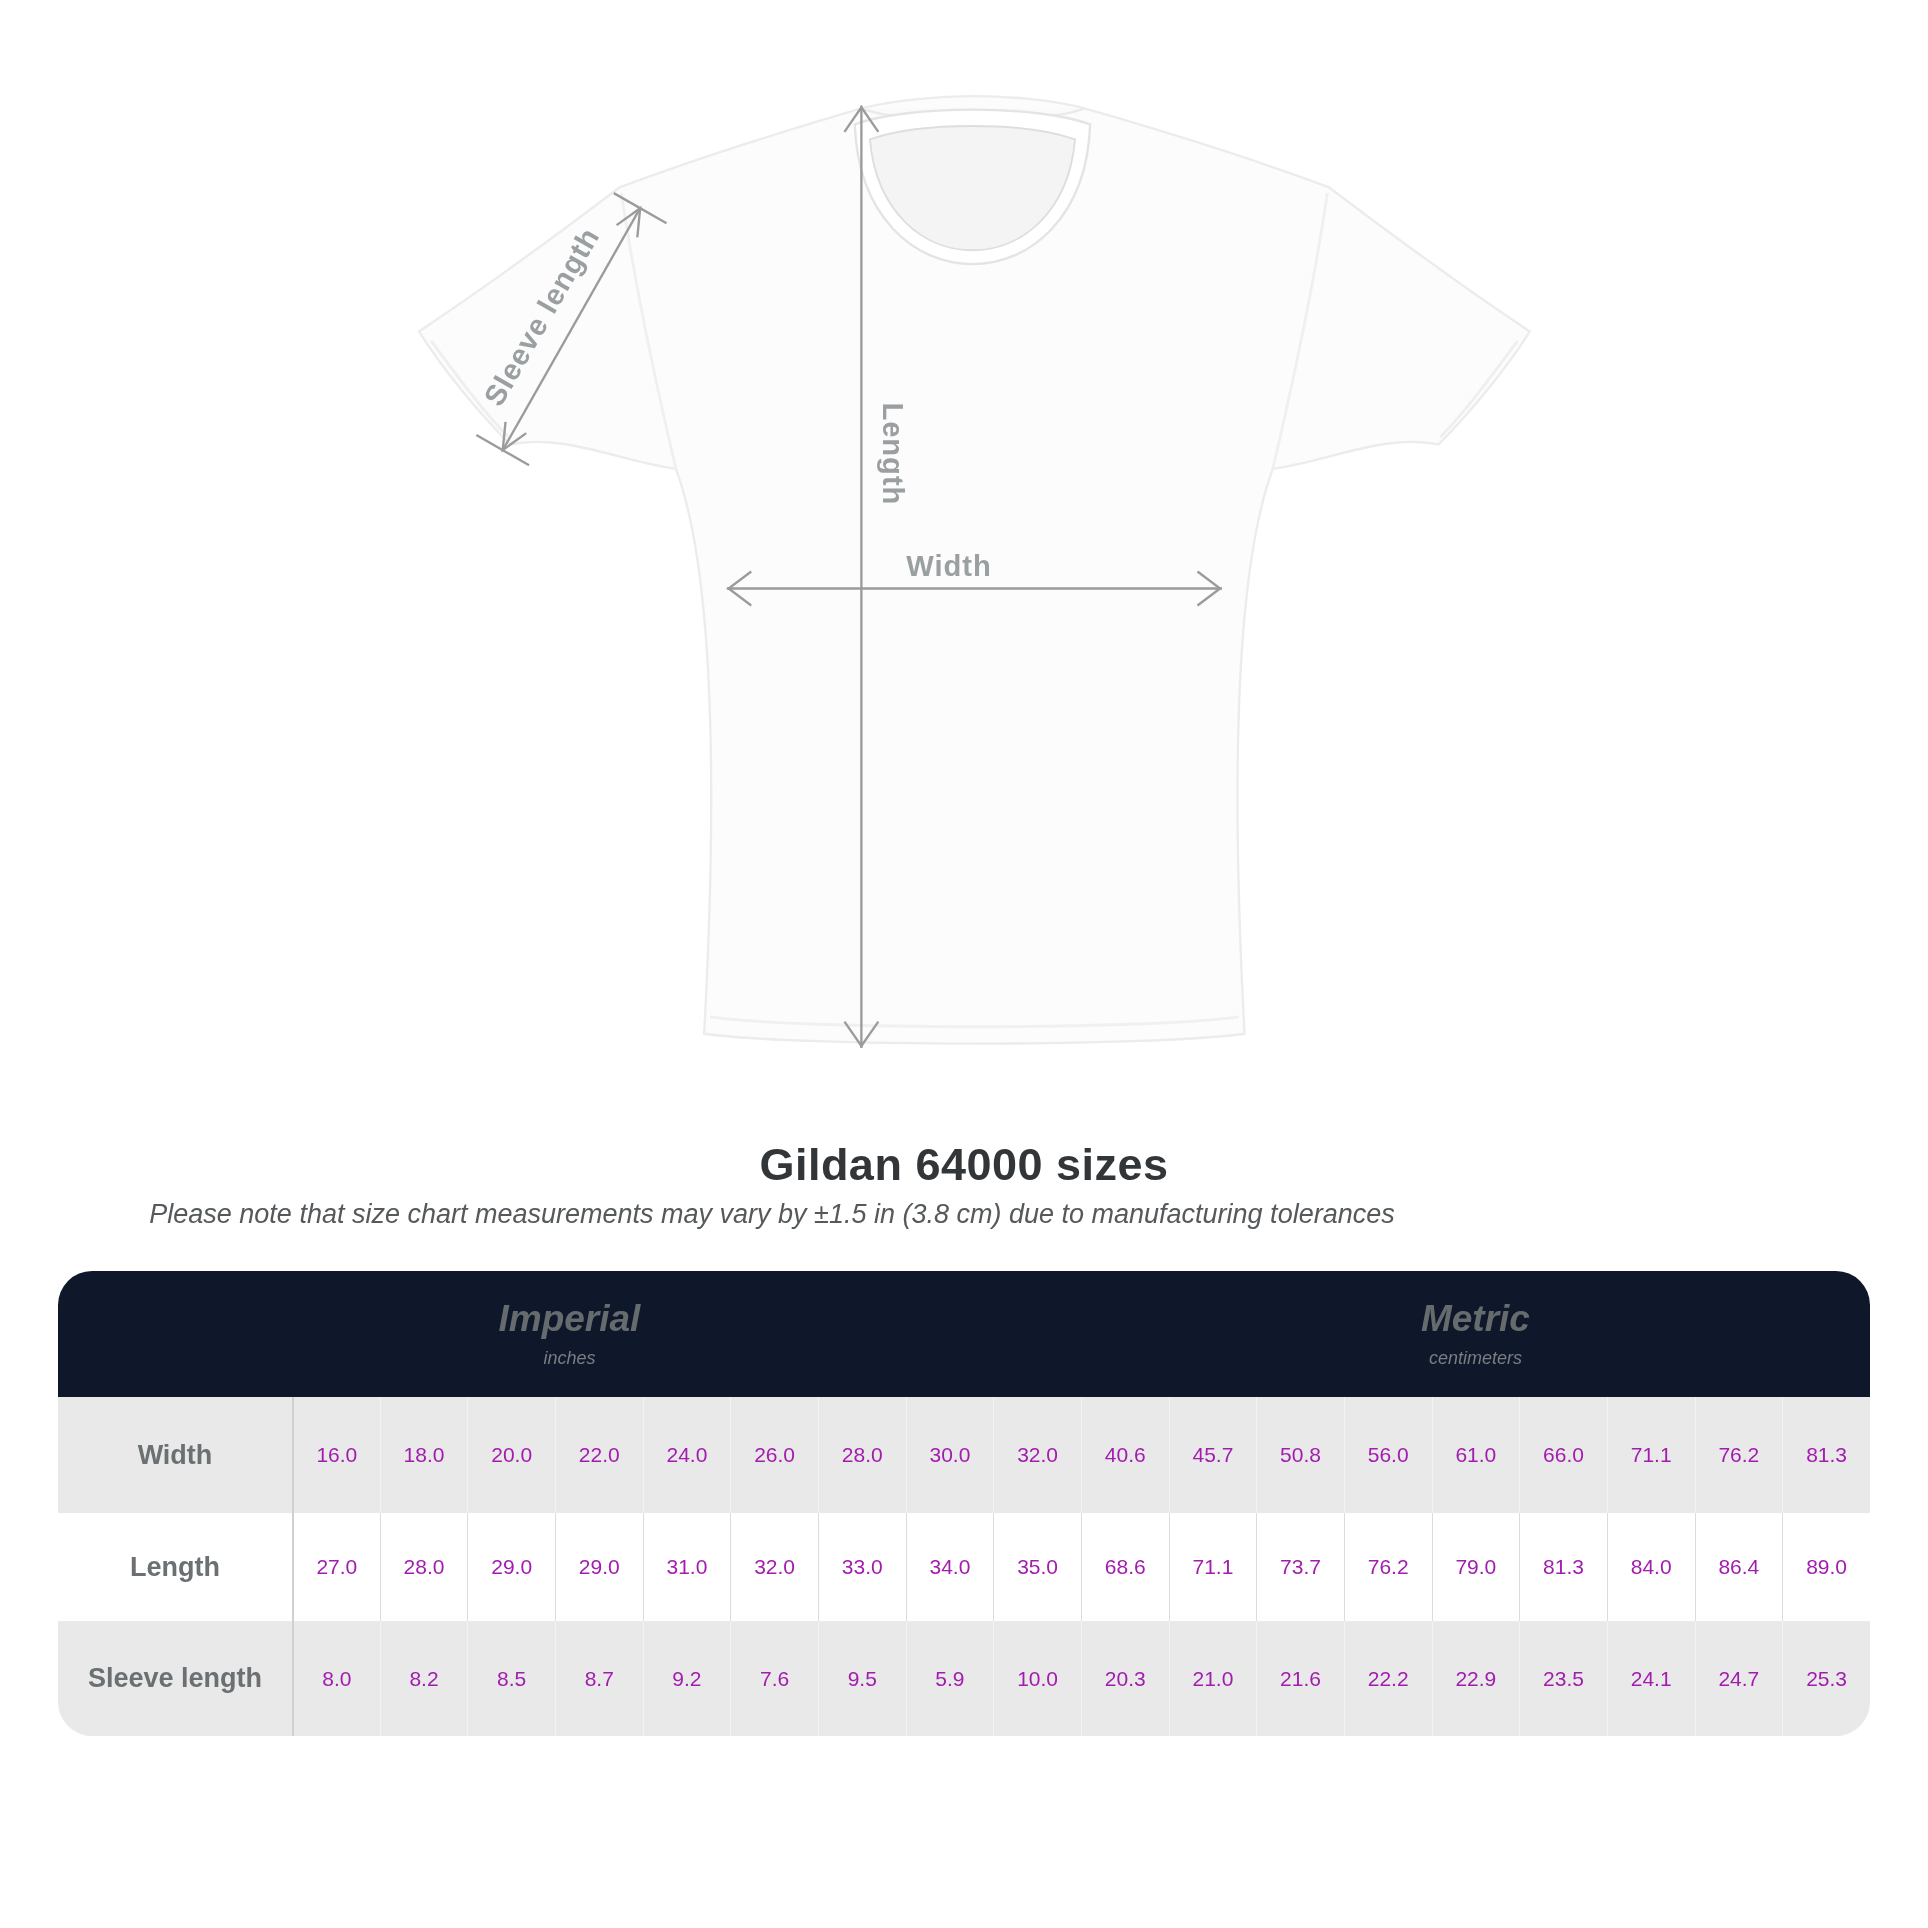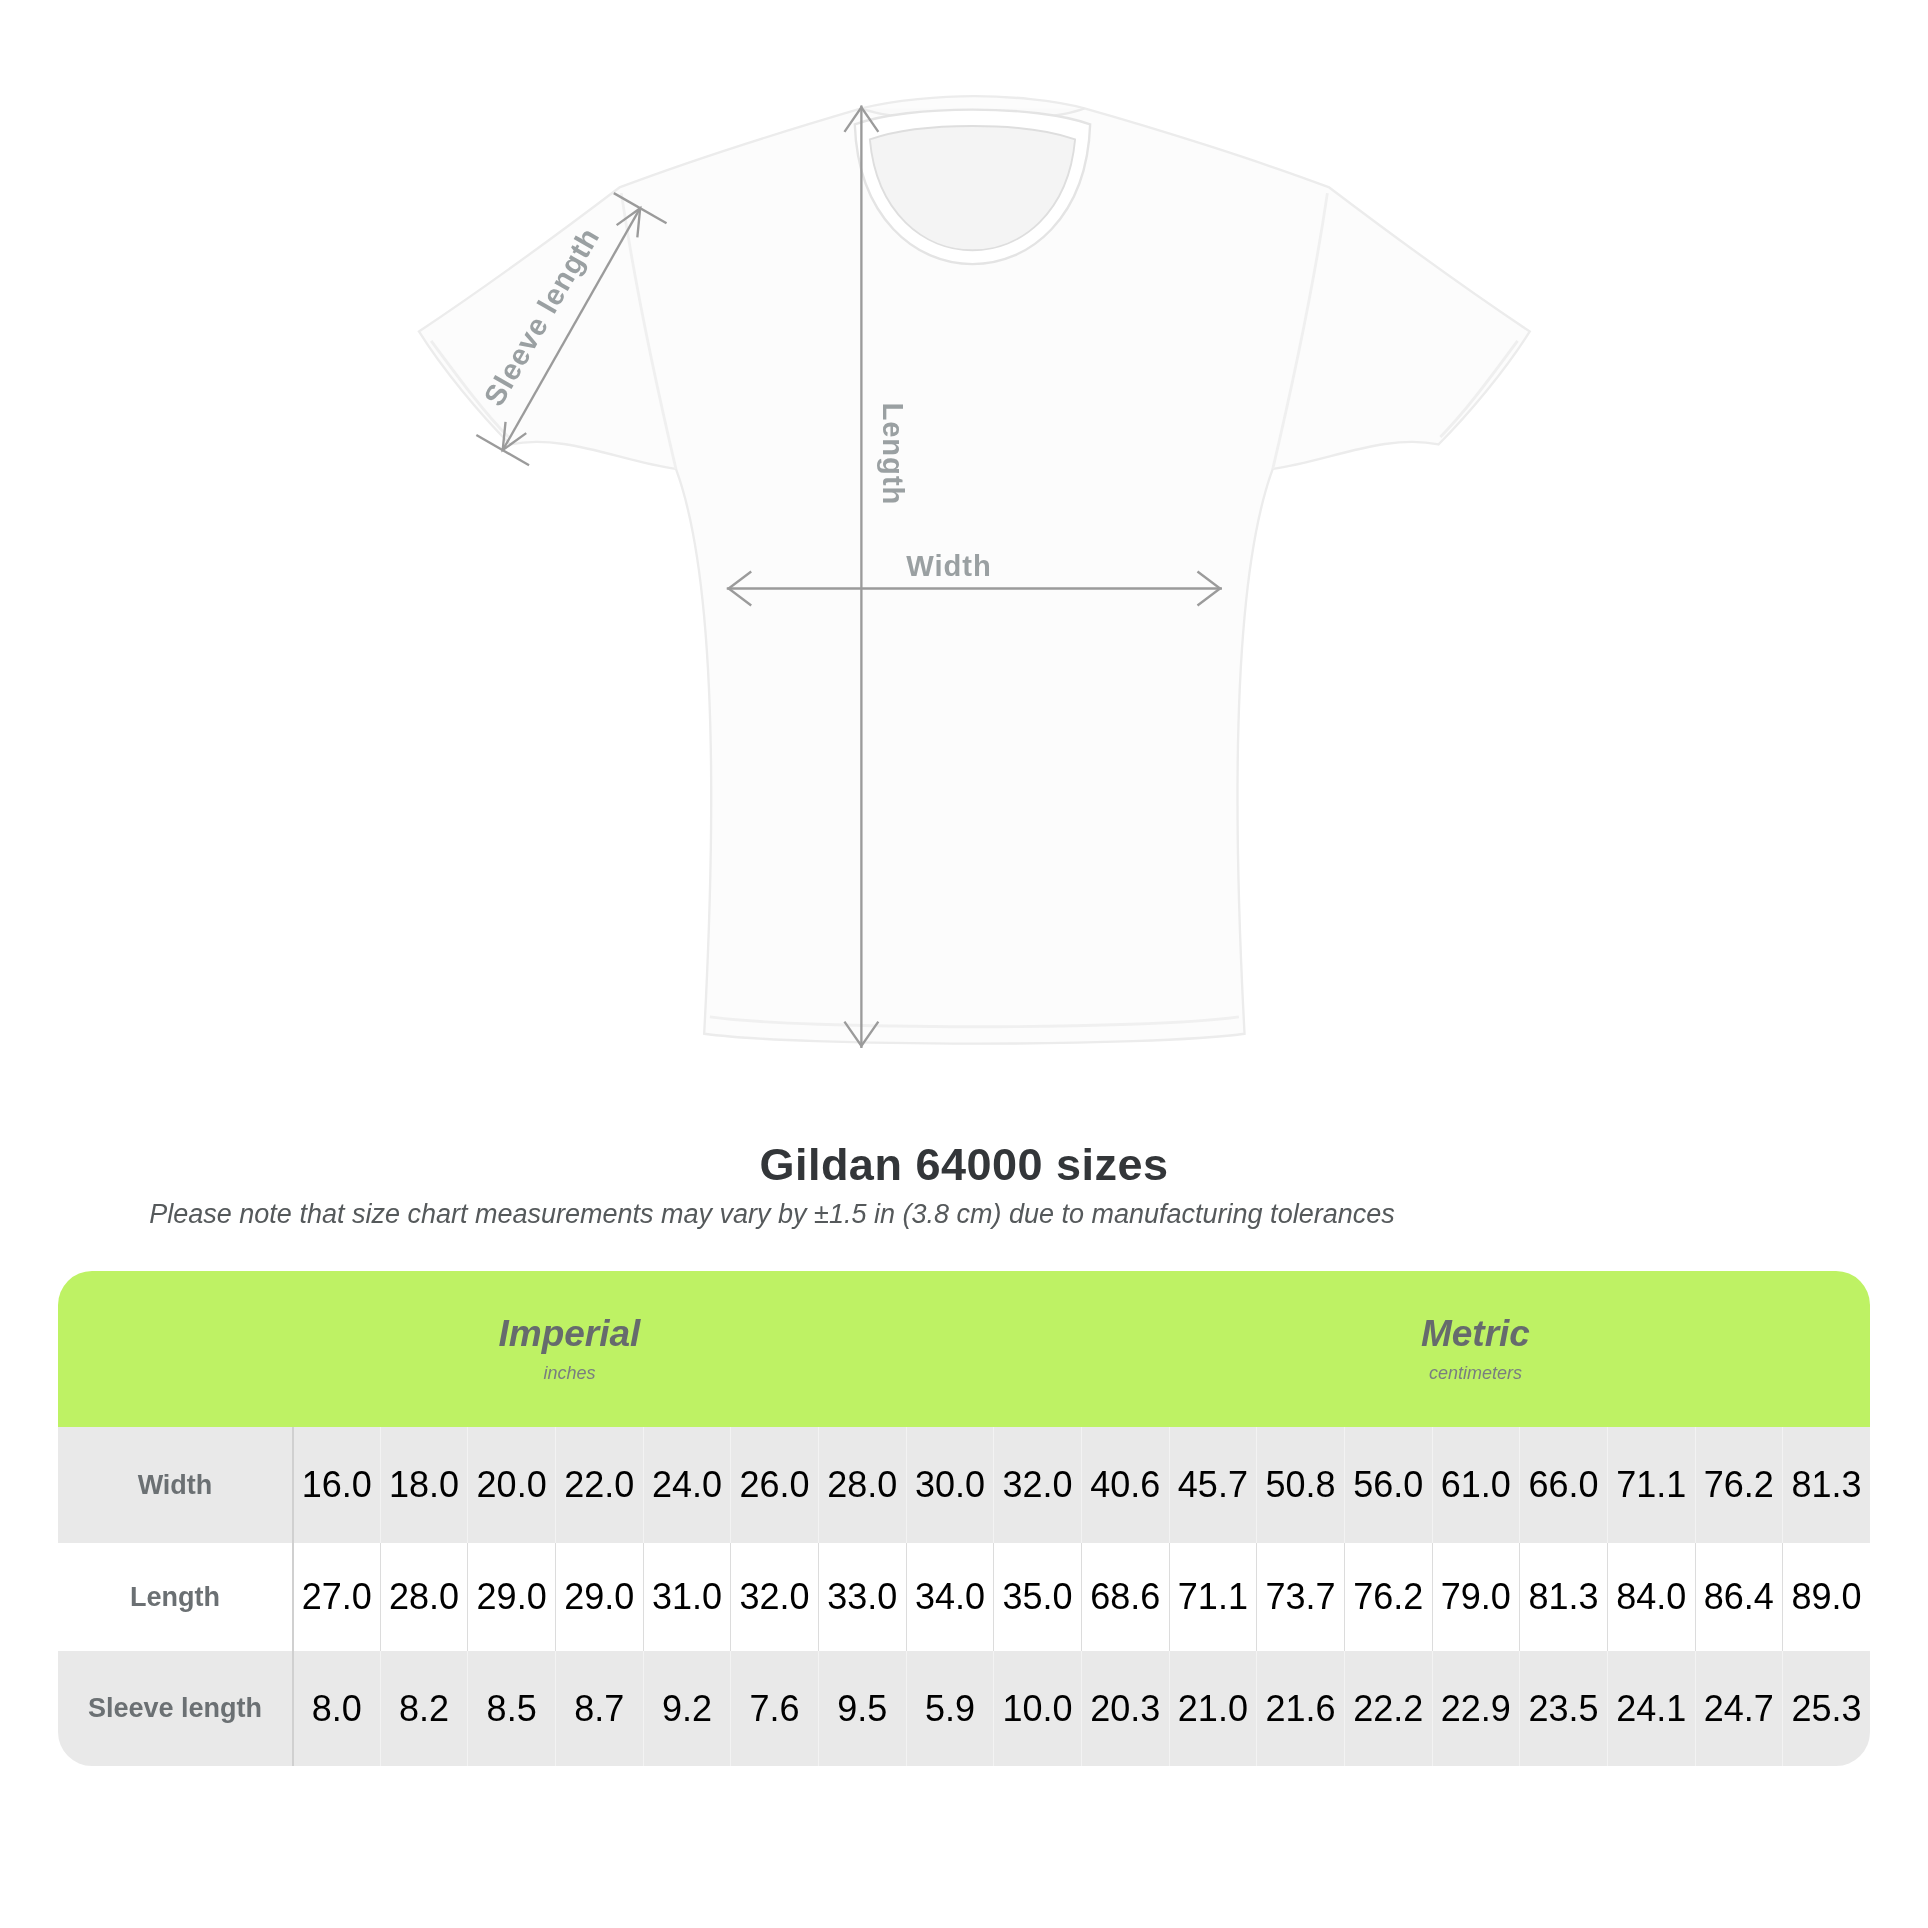--- a/index.html
+++ b/index.html
@@ -18,31 +18,31 @@
   }
   table.size-table{
     position:absolute;left:58px;top:1271px;width:1812px;
     border-collapse:separate;border-spacing:0;table-layout:fixed;
   }
   .size-table td,.size-table th{
     padding:0;margin:0;text-align:center;vertical-align:middle;
     font-family:"Liberation Sans", sans-serif;
   }
   col.c-label{width:234px;}
-  .group-cell{background:#bef264;height:156px;}
+  .group-cell{background:#0f172a;height:126px;}
   .gc-first{border-radius:34px 0 0 0;}
   .gc-last{border-radius:0 34px 0 0;}
   .g-label{font-size:37px;font-weight:bold;font-style:italic;color:#666b6d;line-height:1.1;}
   .g-sub{font-size:18px;font-style:italic;color:#797e80;margin-top:9.4px;line-height:1.1;}
   tr.header-row td, tr.header-row th{height:108px;background:#ffffff;}
   tr.header-row .size-label, tr.header-row td{
     font-weight:bold;font-size:27px;color:#6b7073;
   }
   th.row-label{font-weight:bold;font-size:27px;color:#6b7073;}
-  td.value-cell{font-size:36px;color:#000000;}
+  td.value-cell{font-size:21px;color:#a21caf;}
   tr.row-gray td, tr.row-gray th{background:#e9e9e9;}
   tr.row-white td, tr.row-white th{background:#ffffff;}
   tr.h123 td, tr.h123 th{height:116px;}
   tr.h115 td, tr.h115 th{height:108px;}
   tr.h122 td, tr.h122 th{height:115px;}
   tr.header-row td.vdiv, tr.row-white td.vdiv{border-left:1.9px solid #dcdcdc;}
   tr.row-gray td.vdiv{border-left:1.9px solid #f3f3f3;}
   .size-table td.first-data{border-left:2.8px solid #d0d0d0 !important;}
   tr.last-row th.row-label{border-radius:0 0 0 34px;}
   tr.last-row td:last-child{border-radius:0 0 34px 0;}

